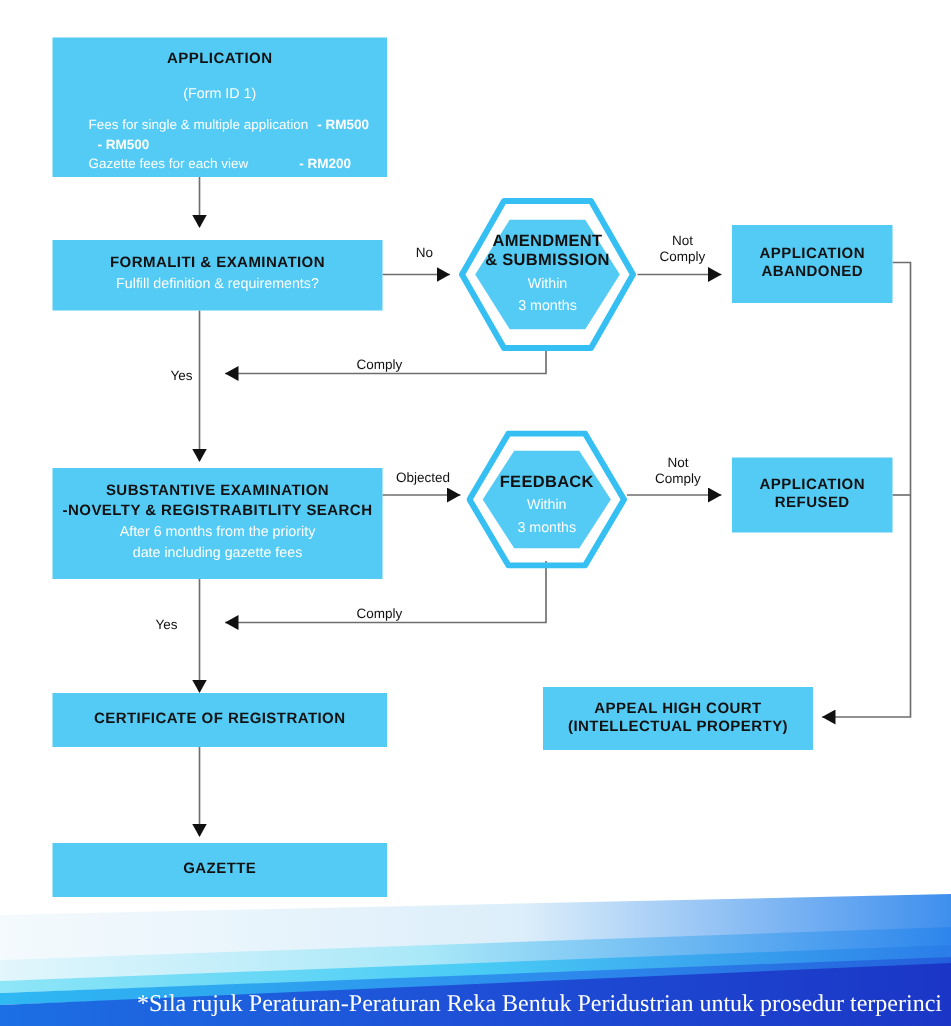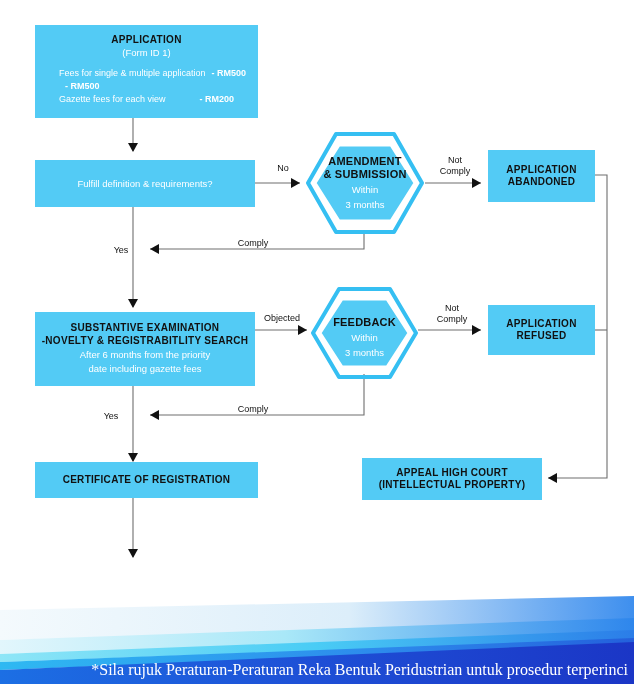--- a/index.html
+++ b/index.html
@@ -40,21 +40,21 @@
     margin-top:2px;
   }
   
   #box-application{
     justify-content:flex-start;
     padding-top:9px;
   }
   #box-application .formid{
     font-size:9.5px;
     color:#ffffff;
-    margin-top:1px;
+    margin-top:11px;
   }
   .feelist{
     width:100%;
     padding:0 24px;
     box-sizing:border-box;
     margin-top:9px;
     color:#ffffff;
     font-size:9px;
     line-height:1.45;
   }
@@ -207,20 +207,21 @@
         <span class="amt">- RM500</span>
       </div>
       <div class="feerow">
         <span class="lbl">Gazette fees for each view</span>
         <span class="amt">- RM200</span>
       </div>
     </div>
   </div>
 
   <div class="box" id="box-formality" style="left:35px;top:160px;width:220px;height:47px;">
+    <div class="title">FORMALITI &amp; EXAMINATION</div>
     <div class="sub">Fulfill definition &amp; requirements?</div>
   </div>
 
   <div class="hex" id="hex-amendment" style="left:306px;top:132px;width:118px;height:102px;">
     <svg width="118" height="102" viewBox="0 0 118 102">
       <polygon points="30,2 88,2 116,51 88,100 30,100 2,51" fill="none" stroke="#35BFF2" stroke-width="4" stroke-linejoin="round"></polygon>
       <polygon points="33,13 85,13 109,51 85,89 33,89 9,51" fill="#53CBF5" stroke="#ffffff" stroke-width="3" stroke-linejoin="round"></polygon>
     </svg>
     <div class="hexlabel">
       <div class="hextitle">AMENDMENT</div>
@@ -261,20 +262,23 @@
 
   <div class="box" id="box-certificate" style="left:35px;top:462px;width:223px;height:36px;">
     <div class="title">CERTIFICATE OF REGISTRATION</div>
   </div>
 
   <div class="box" id="box-appeal" style="left:362px;top:458px;width:180px;height:42px;">
     <div class="title">APPEAL HIGH COURT</div>
     <div class="title">(INTELLECTUAL PROPERTY)</div>
   </div>
 
+  <div class="box" id="box-gazette" style="left:35px;top:562px;width:223px;height:36px;">
+    <div class="title">GAZETTE</div>
+  </div>
 
   <div id="banner">
     <svg width="634" height="88" viewBox="0 0 634 88">
       <defs>
         <linearGradient id="gPale" x1="0" y1="0" x2="1" y2="0">
           <stop offset="0" stop-color="#F4FAFD"></stop>
           <stop offset="0.55" stop-color="#DCEEFA"></stop>
           <stop offset="1" stop-color="#3E8FEE"></stop>
         </linearGradient>
         <linearGradient id="gLight" x1="0" y1="0" x2="1" y2="0">

